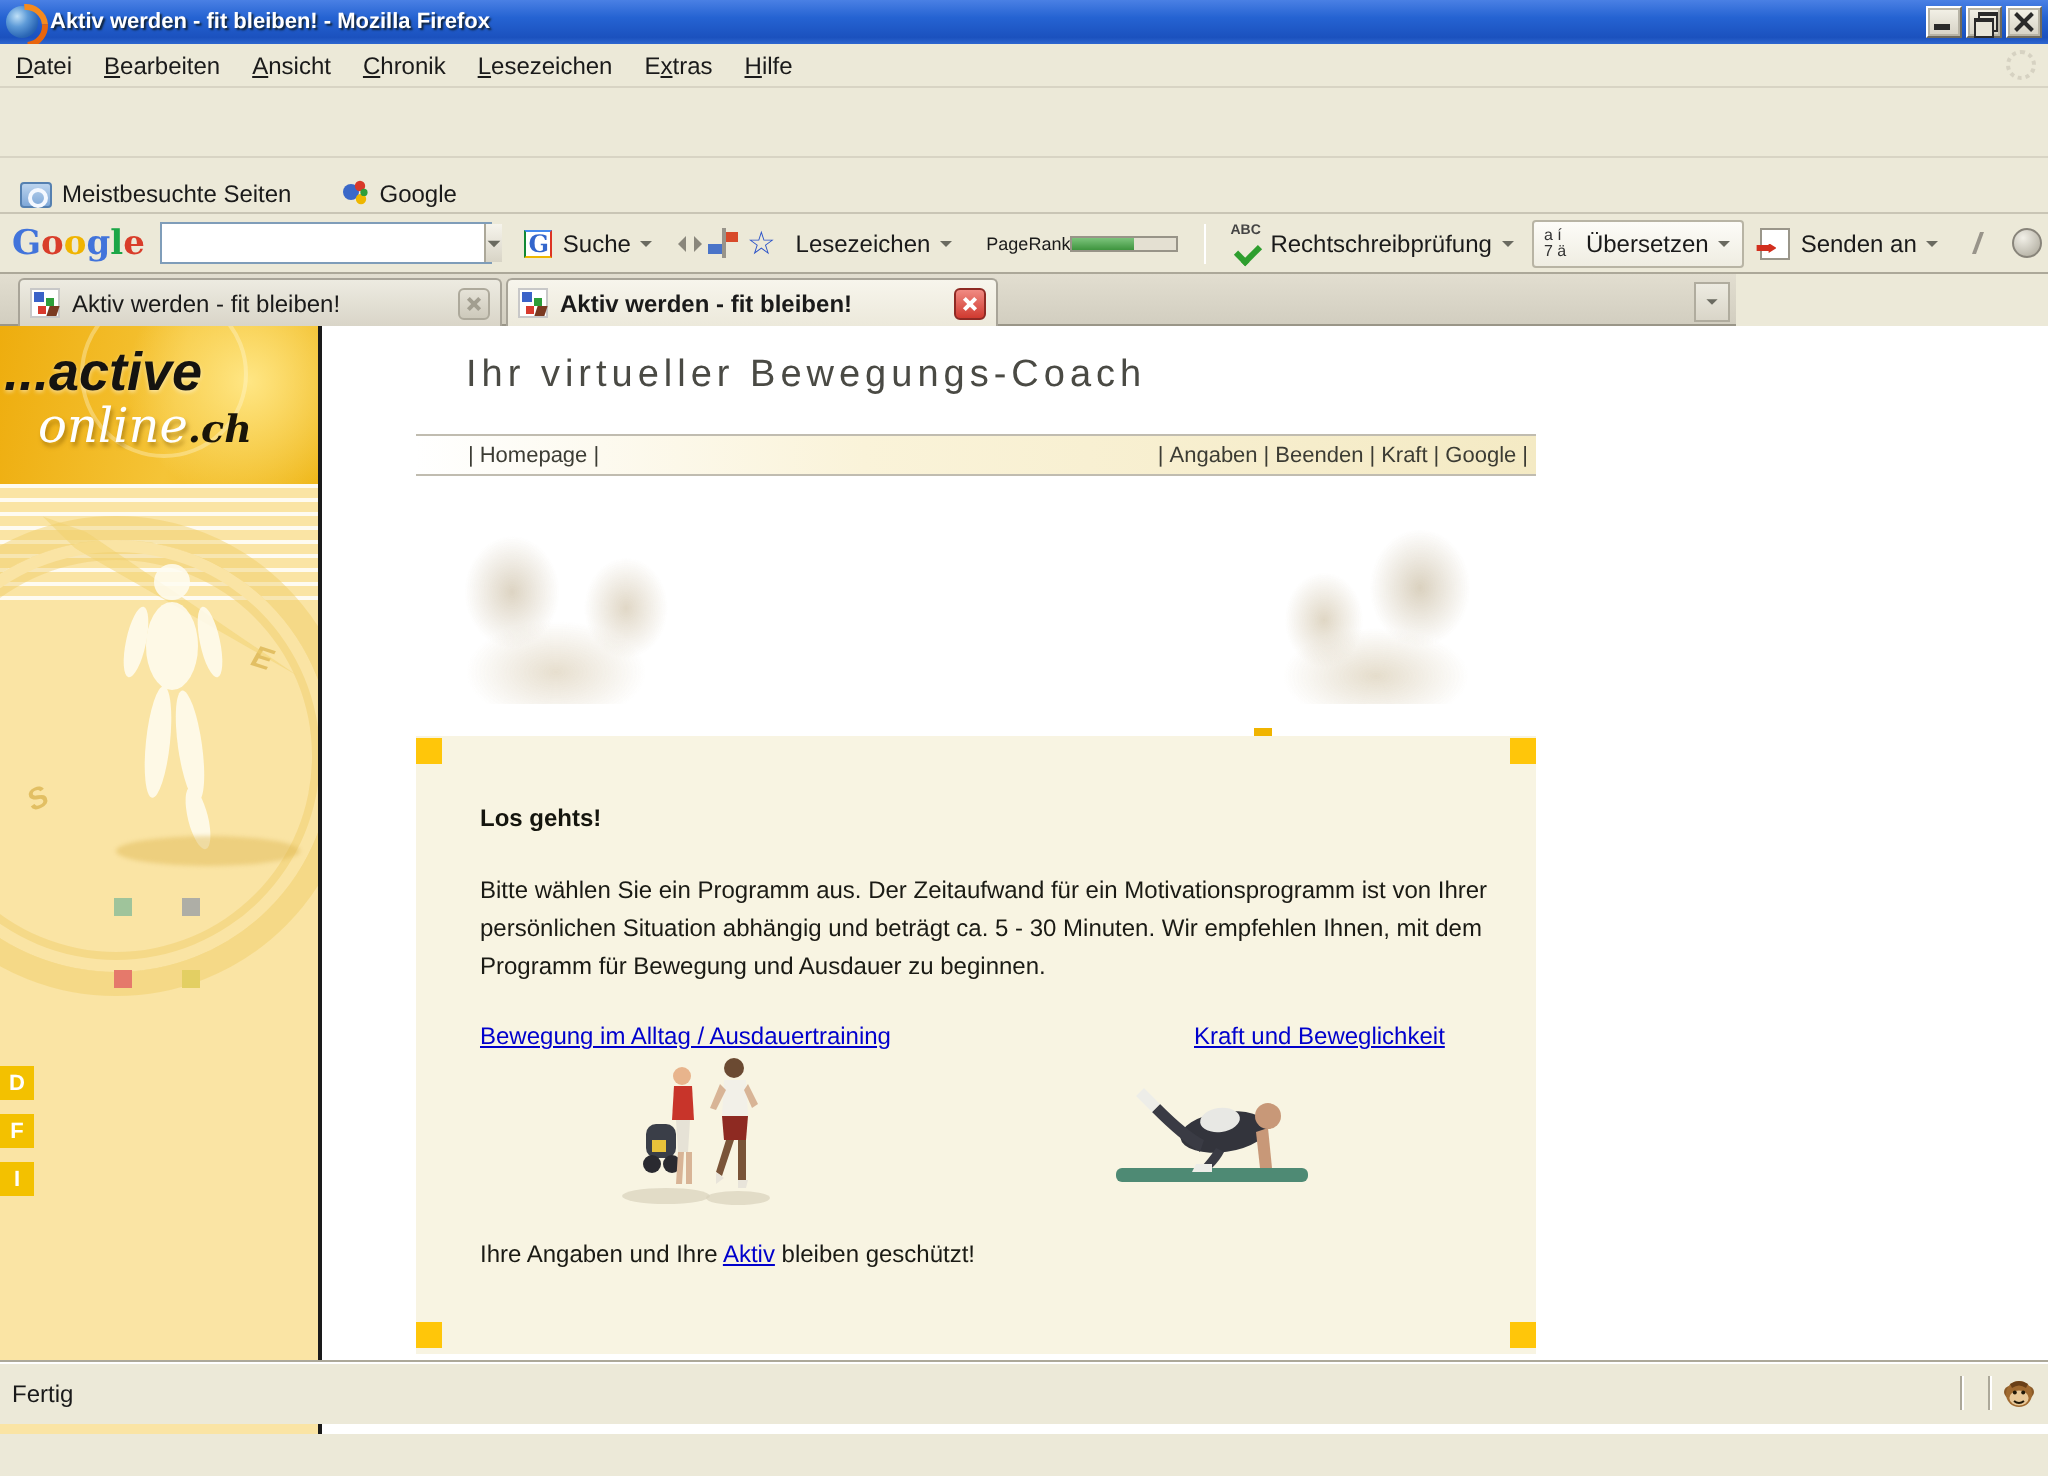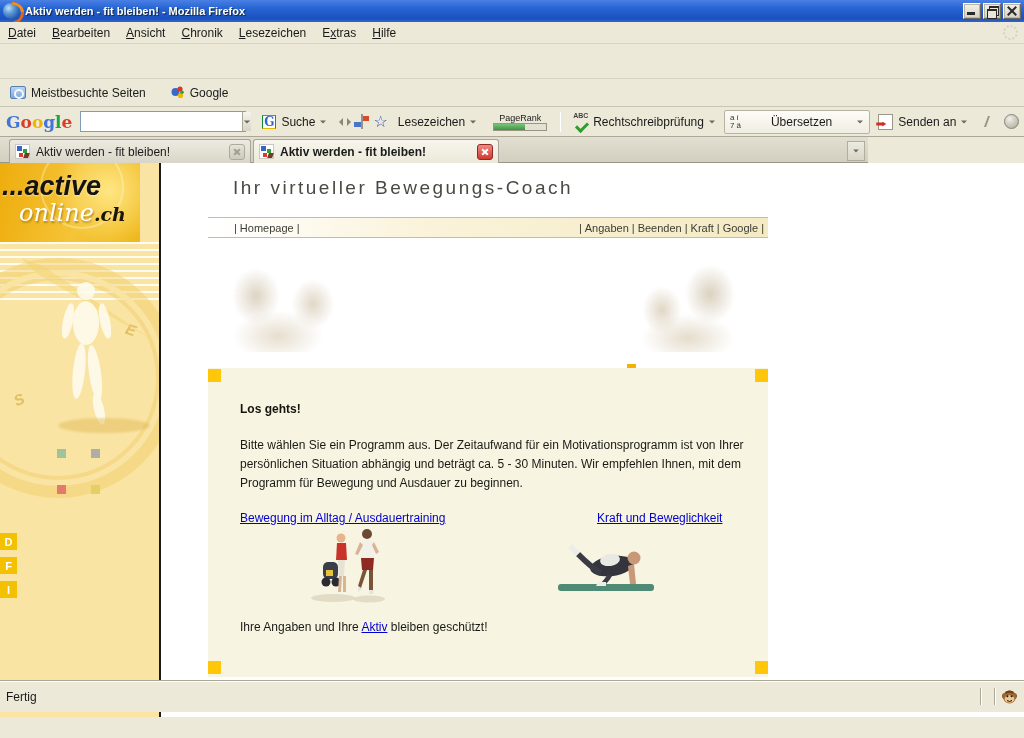--- a/index.html
+++ b/index.html
@@ -62,41 +62,41 @@
   .star-icon::before { content:"☆"; }
   #url-star { margin-right:4px; }
   #searchbox { position:absolute; left:893px; top:51px; width:126px; height:23px; background:#fff; border:1px solid #8A98A8;
     display:flex; align-items:center; padding:0 3px; }
   .g-box { width:14px; height:14px; font-family:"DejaVu Serif",serif; font-weight:bold; font-size:12px; color:#3366CC;
     border:1px solid; border-color:#4488EE #DD3322 #EEB700 #118833; text-align:center; line-height:12px; background:#fff; }
   #search-placeholder { color:#9C9A90; font-size:12px; margin-left:5px; flex:1 1 auto; }
 
   
   #bookmarksbar { position:absolute; left:0; top:79px; width:1024px; height:28px; background:#ECE9D8;
-    border-bottom:1px solid #C9C5B5; display:flex; align-items:center; padding:0 6px; font-size:12px; color:#1A1A1A; }
+    border-bottom:1px solid #C9C5B5; display:flex; align-items:flex-end; padding:0 6px; font-size:12px; color:#1A1A1A; }
   .bm-item { display:flex; align-items:center; margin-right:16px; padding:2px 4px; }
   .bm-item span.lbl { margin-left:5px; }
   #bm-folder-icon { width:16px; height:13px; background:linear-gradient(180deg,#BCD4EE,#7FA8D8); border:1px solid #5580B0; border-radius:2px; position:relative; }
   #bm-folder-icon::before { content:""; position:absolute; left:3px; top:2px; width:6px; height:6px; border:2px solid #F4F8FF; border-radius:50%; }
 
   
   #googlebar { position:absolute; left:0; top:107px; width:1024px; height:30px; background:#ECE9D8;
     border-bottom:1px solid #ACA899; display:flex; align-items:center; padding:0 6px; font-size:12px; color:#1A1A1A; white-space:nowrap; }
   #g-logo { font-family:"DejaVu Serif",serif; font-weight:bold; font-size:17px; letter-spacing:0; margin-right:8px; }
   #g-logo span:nth-child(1){color:#4274DB;} #g-logo span:nth-child(2){color:#D93D2A;}
   #g-logo span:nth-child(3){color:#F0B400;} #g-logo span:nth-child(4){color:#4274DB;}
   #g-logo span:nth-child(5){color:#1BA647;} #g-logo span:nth-child(6){color:#D93D2A;}
   #g-search-wrap { width:166px; height:21px; border:1px solid #7F9DB9; background:#fff; display:flex; margin-right:10px; }
   #g-search-input { flex:1 1 auto; border:none; outline:none; font-size:12px; padding:0 3px; font-family:"Liberation Sans",sans-serif; }
   #g-search-dd { width:17px; background:linear-gradient(180deg,#F6F4EC,#D8D4C6); border-left:1px solid #ACA899; display:flex; align-items:center; justify-content:center; }
   .gt-btn { display:flex; align-items:center; padding:3px 5px; margin-right:2px; border:1px solid transparent; }
   .gt-btn .dd { margin-left:4px; transform:scale(.75); }
-  .gt-btn.raised { background:linear-gradient(180deg,#FDFCF8,#EFEDE2); border:1px solid #B8B4A4; border-radius:2px;gap:20px; }
+  .gt-btn.raised { background:linear-gradient(180deg,#FDFCF8,#EFEDE2); border:1px solid #B8B4A4; border-radius:2px; }
   .gt-sep { width:1px; height:20px; background:#C8C4B4; border-right:1px solid #fff; margin:0 5px; }
-  #pr-widget { display:flex; flex-direction:column; align-items:center; margin:0 8px; }
+  #pr-widget { display:flex; flex-direction:row; align-items:center; margin:0 8px; }
   #pr-label { font-size:9px; line-height:10px; color:#1A1A1A; }
   #pr-track { width:54px; height:8px; border:1px solid #989488; background:#E4E0D2; }
   #pr-fill { width:60%; height:100%; background:linear-gradient(180deg,#7CC47C,#3E943E); }
   .icon16 { width:17px; height:16px; position:relative; margin-right:4px; flex:0 0 auto; }
   #spell-icon::before { content:"ABC"; position:absolute; left:1px; top:-2px; font-size:7px; font-weight:bold; color:#444; }
   #spell-icon::after { content:""; position:absolute; left:4px; top:8px; width:9px; height:5px; border-left:3px solid #2E9E2E; border-bottom:3px solid #2E9E2E; transform:rotate(-45deg); }
   #translate-icon::before { content:"a í"; position:absolute; left:0; top:-1px; font-size:8px; color:#333; }
   #translate-icon::after { content:"7 ä"; position:absolute; left:0; top:7px; font-size:8px; color:#333; }
   #send-icon { width:15px; height:16px; background:#fff; border:1px solid #9A968A; position:relative; margin-right:5px; }
   #send-icon::after { content:""; position:absolute; left:-3px; top:7px; width:10px; height:5px; background:#D22F1E;
@@ -125,21 +125,21 @@
   .tab-close.grey::before,.tab-close.grey::after { content:""; position:absolute; left:3px; top:6px; width:8px; height:2px; background:#A29E90; }
   .tab-close.red { background:linear-gradient(180deg,#F08A82,#D03A30); border:1px solid #8E2A24; }
   .tab-close.red::before,.tab-close.red::after { content:""; position:absolute; left:3px; top:6px; width:8px; height:2px; background:#fff; }
   .tab-close::before { transform:rotate(45deg);} .tab-close::after { transform:rotate(-45deg);}
   #alltabs-btn { position:absolute; right:3px; top:4px; width:18px; height:20px; border:1px solid #B0AC9E;
     background:linear-gradient(180deg,#EDEBE1,#D9D5C8); display:flex; align-items:center; justify-content:center; }
 
   
   #main { position:absolute; left:0; top:163px; width:1024px; height:554px; background:#fff; overflow:hidden; }
   #sidebar { position:absolute; left:0; top:0; width:159px; height:554px; background:#FAE4A4; overflow:hidden; }
-  #sb-logo { position:absolute; left:0; top:0; width:140px; height:79px;
+  #sb-logo { position:absolute; left:0; top:0; width:159px; height:79px;
     background:radial-gradient(circle at 78% 35%, #FFE684 0%, rgba(255,230,132,0) 45%),
                linear-gradient(100deg,#EEAD0E 0%,#F5C437 55%,#EFB81C 100%); }
   #sb-logo::before { content:""; position:absolute; left:40px; top:-18px; width:80px; height:80px; border-radius:50%;
     border:2px solid rgba(255,248,220,.35); }
   #sb-logo-line1 { position:absolute; left:2px; top:8px; font-style:italic; font-weight:bold; font-size:27px; color:#151310;
     letter-spacing:0; text-shadow:0 1px 2px rgba(255,255,255,.5); }
   #sb-logo-line2 { position:absolute; left:19px; top:36px; font-family:"DejaVu Serif",serif; font-style:italic; font-size:24px;
     color:#FFFFFF; text-shadow:1px 2px 2px rgba(130,90,0,.55); }
   #sb-logo-suffix { font-family:"DejaVu Serif",serif; font-style:italic; font-weight:bold; font-size:19px; color:#1A1508; text-shadow:none; }
   #sb-stripes { position:absolute; left:0; top:79px; width:159px; height:58px;

